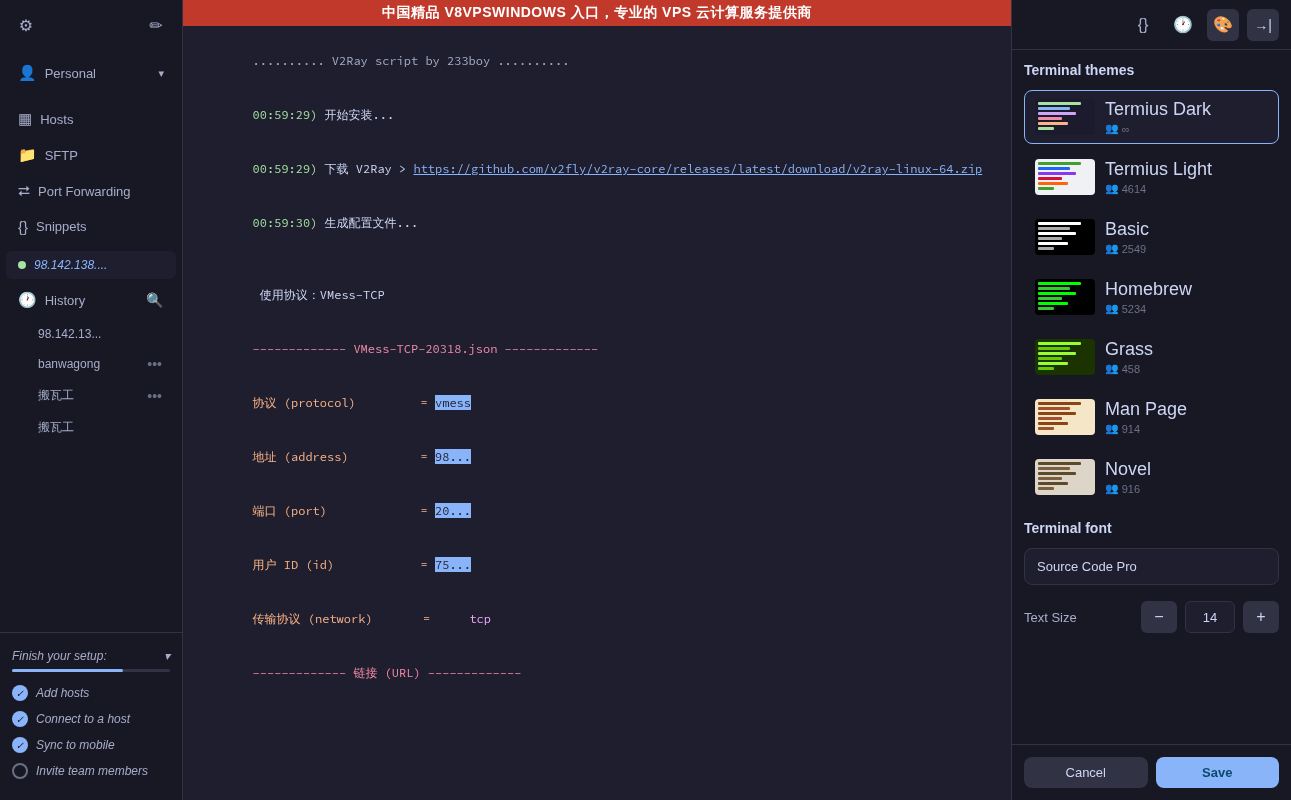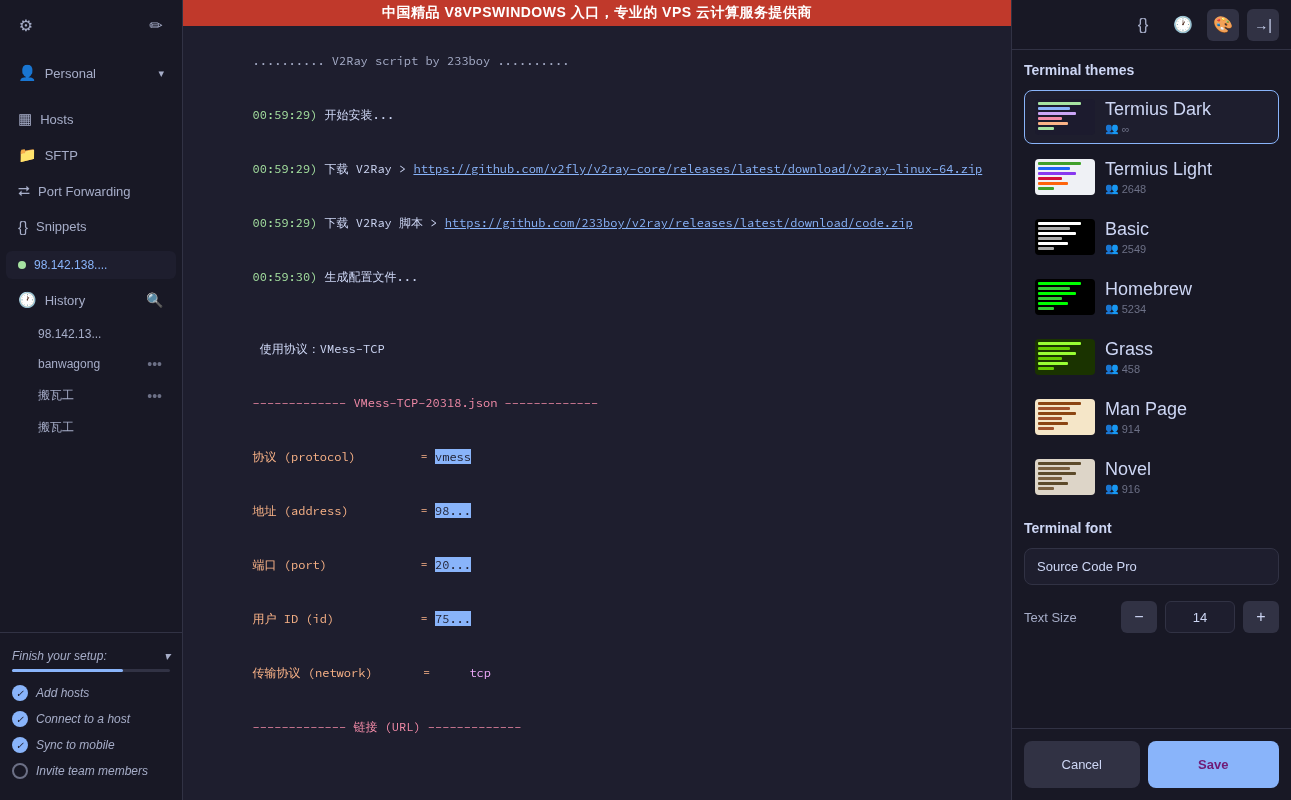--- a/index.html
+++ b/index.html
@@ -79,20 +79,21 @@
     .sidebar-connected {
       display: flex;
       align-items: center;
       padding: 7px 12px;
       cursor: pointer;
       border-radius: 6px;
       margin: 2px 6px;
       color: #89b4fa;
       font-size: 12px;
       background: #1e1e2e;
+      font-style: italic;
     }
     .sidebar-connected .dot {
       width: 8px; height: 8px;
       border-radius: 50%;
       background: #a6e3a1;
       margin-right: 8px;
       flex-shrink: 0;
     }
 
     .history-header {
@@ -515,21 +516,21 @@
       border: none;
       cursor: pointer;
       display: flex;
       align-items: center;
       justify-content: center;
       color: #cdd6f4;
       font-size: 16px;
     }
 
     .size-value {
-      width: 70px;
+      width: 50px;
       height: 32px;
       border-radius: 6px;
       background: #1e1e2e;
       border: 1px solid #313244;
       text-align: center;
       color: #cdd6f4;
       font-size: 13px;
       display: flex;
       align-items: center;
       justify-content: center;
@@ -549,26 +550,26 @@
       background: #313244;
       border: none;
       cursor: pointer;
       color: #cdd6f4;
       font-size: 13px;
       font-weight: 500;
     }
 
     .btn-save {
       flex: 1;
-      padding: 16px;
+      padding: 8px;
       border-radius: 8px;
       background: #89b4fa;
       border: none;
       cursor: pointer;
-      color: #701a75;
+      color: #0c4a6e;
       font-size: 13px;
       font-weight: 600;
     }
 
     
     ::-webkit-scrollbar { width: 6px; }
     ::-webkit-scrollbar-track { background: transparent; }
     ::-webkit-scrollbar-thumb { background: #45475a; border-radius: 3px; }
   </style>
 </head>
@@ -676,23 +677,20 @@
   <div class="terminal-container">
     <div class="terminal-content">
       <div class="term-line">
         <span class="term-dots">.......... V2Ray script by 233boy ..........</span>
       </div>
       <div class="term-line">
         <span class="term-time">00:59:29)</span><span> 开始安装...</span>
       </div>
       <div class="term-line">
         <span class="term-time">00:59:29)</span><span> 下载 V2Ray &gt; </span><span class="term-url">https://github.com/v2fly/v2ray-core/releases/latest/download/v2ray-linux-64.zip</span>
-      </div>
-      <div class="term-line">
-        <span class="term-time">00:59:29)</span><span> 下载 V2Ray 脚本 &gt; </span><span class="term-url">https://github.com/233boy/v2ray/releases/latest/download/code.zip</span>
       </div>
       <div class="term-line">
         <span class="term-time">00:59:30)</span><span> 生成配置文件...</span>
       </div>
       <div class="term-line">&nbsp;</div>
       <div class="term-line">
         <span> 使用协议：VMess-TCP</span>
       </div>
       <div class="term-line">
         <span class="term-separator">------------- VMess-TCP-20318.json -------------</span>
@@ -765,21 +763,21 @@
             <div class="line l2"></div>
             <div class="line l3"></div>
           <div class="line l4"></div>
             <div class="line l5"></div>
             <div class="line l6"></div>
         </div>
         <div class="theme-info">
           <div class="theme-name">Termius Light</div>
           <div class="theme-users">
             <span>👥</span>
-            <span>2648</span>
+            <span>4614</span>
           </div>
         </div>
       </div>
 
       <div class="theme-item">
         <div class="theme-preview preview-basic">
           <div class="line l1"></div>
             <div class="line l2"></div>
             <div class="line l3"></div>
           <div class="line l4"></div>

